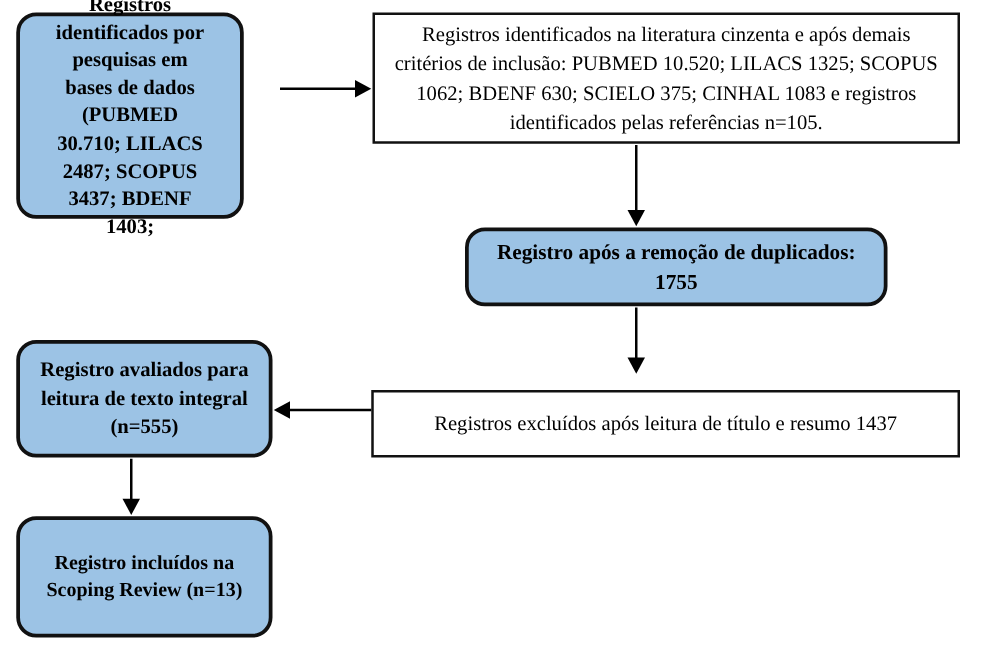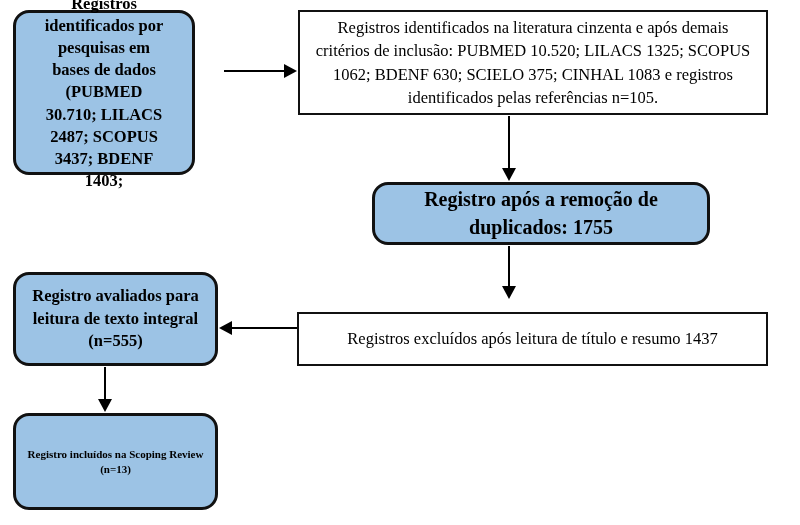--- a/index.html
+++ b/index.html
@@ -44,24 +44,24 @@
   .node.white {
     background: #ffffff;
     border: 2px solid #111111;
     border-radius: 0;
     font-weight: normal;
   }
 
   
   #node-identified    { left: 13px;  top: 10px;  width: 182px; height: 165px; font-size: 16.5px; line-height: 1.34; padding: 4px 24px; }
   #node-grey-lit      { left: 298px; top: 10px;  width: 470px; height: 105px; font-size: 16.5px; line-height: 1.42; padding: 4px 10px; }
-  #node-duplicates    { left: 372px; top: 182px; width: 338px; height: 63px;  font-size: 20px; line-height: 1.38; padding: 2px 10px; }
+  #node-duplicates    { left: 372px; top: 182px; width: 338px; height: 63px;  font-size: 17px; line-height: 1.38; padding: 2px 10px; }
   #node-excluded      { left: 297px; top: 312px; width: 471px; height: 54px;  font-size: 16.5px; line-height: 1.38; padding: 2px 10px; }
   #node-fulltext      { left: 13px;  top: 272px; width: 205px; height: 94px;  font-size: 16.5px; line-height: 1.36; padding: 2px 6px; }
-  #node-included      { left: 13px;  top: 413px; width: 205px; height: 97px;  font-size: 11px; line-height: 1.36; padding: 2px 6px; }
+  #node-included      { left: 13px;  top: 413px; width: 205px; height: 97px;  font-size: 16px; line-height: 1.36; padding: 2px 6px; }
 
   
   .conn { position: absolute; }
 
   .conn .line-h {
     position: absolute;
     height: 0;
     border-top: 2px solid #000000;
   }
   .conn .line-v {

